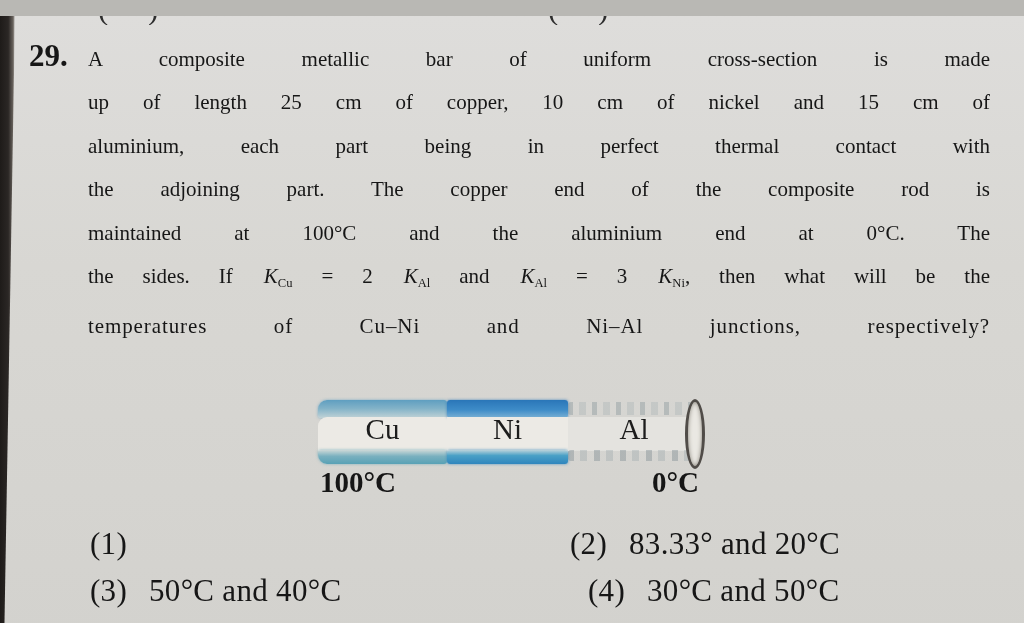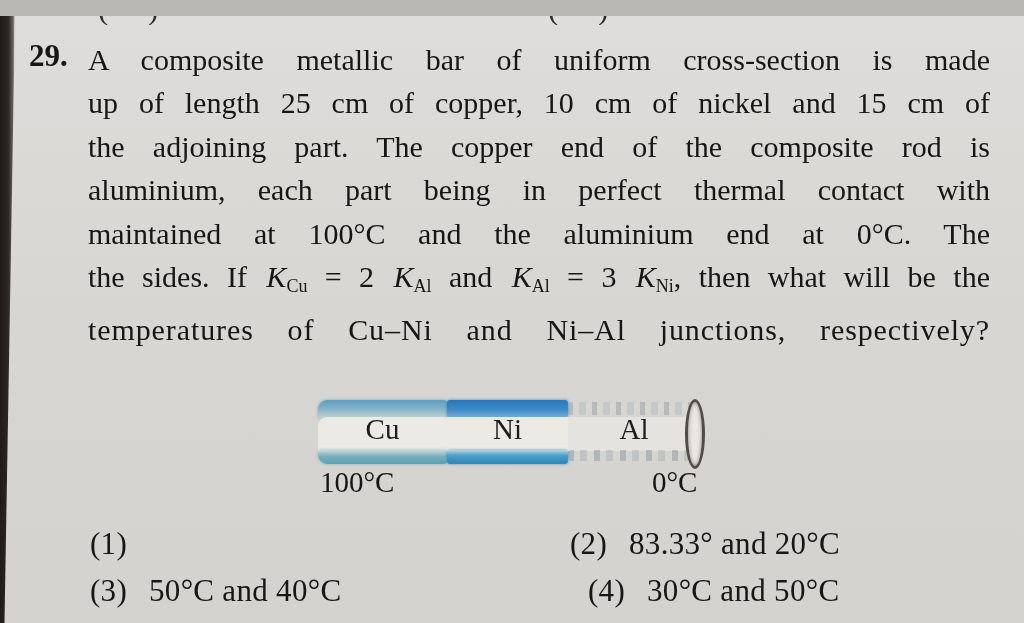--- a/index.html
+++ b/index.html
@@ -21,21 +21,21 @@
   }
 
   
   .frag { position:absolute; top:0; height:9px; overflow:hidden; }
   .frag span { display:block; position:relative; top:-25px; font-size:31px; color:#2e2e2e; letter-spacing:16px; }
   .frag-left  { left:98px;  width:150px; }
   .frag-right { left:548px; width:80px;  }
 
   
   .qnum  { position:absolute; left:29px; top:22px; font-size:31px; font-weight:bold; }
-  .qbody { position:absolute; left:88px; top:22px; width:902px; font-size:30px; line-height:43.4px; }
+  .qbody { position:absolute; left:88px; top:22px; width:902px; font-size:21px; line-height:43.4px; }
   .qline { text-align:justify; text-align-last:justify; }
   .qline-last { text-align:right; letter-spacing:0.9px; word-spacing:9px; }
   .ki  { font-style:italic; padding-left:2px; }
   .ksub { font-size:0.6em; vertical-align:-0.28em; letter-spacing:0; }
 
   
   .rod { position:absolute; left:318px; top:384px; width:382px; height:64px; }
   .sec { position:absolute; top:0; height:64px; }
   .sec-cu { left:0;     width:129px; }
   .sec-ni { left:129px; width:121px; }
@@ -58,21 +58,21 @@
     background:repeating-linear-gradient(90deg, rgba(126,140,146,.5) 0 6px, rgba(206,210,208,.18) 6px 12px, rgba(156,168,172,.45) 12px 19px, rgba(220,222,220,.1) 19px 26px);
   }
   .sec-cu .band-top, .sec-cu .mid { border-top-left-radius:9px; }
   .sec-cu .band-bot { border-bottom-left-radius:9px; }
   .seclabel { position:absolute; left:0; width:100%; top:13px; text-align:center; font-size:29px; color:#1c1c1c; }
   .cap {
     position:absolute; right:-5px; top:-1px; width:14px; height:64px;
     border:3px solid #504c48; border-radius:50%;
     background:#eae8e3; box-shadow:inset 0 0 4px #8d897f;
   }
-  .temp { position:absolute; font-size:29px; }
+  .temp { position:absolute; font-size:29px;font-weight:bold; }
   .temp-left  { left:320px; top:450px; }
   .temp-right { left:652px; top:450px; }
 
   
   .opt { position:absolute; display:flex; font-size:31px; letter-spacing:.3px; white-space:nowrap; }
   .opt .onum { margin-right:22px; }
   .opt-1 { left:90px;  top:510px; }
   .opt-2 { left:570px; top:510px; }
   .opt-3 { left:90px;  top:557px; }
   .opt-4 { left:588px; top:557px; }
@@ -89,22 +89,22 @@
   </div>
   <div class="frag frag-right">
     <span>( )</span>
   </div>
 
   <div class="qnum">29.</div>
 
   <div class="qbody">
     <div class="qline">A composite metallic bar of uniform cross-section is made</div>
     <div class="qline">up of length 25 cm of copper, 10 cm of nickel and 15 cm of</div>
+    <div class="qline">aluminium, each part being in perfect thermal contact with</div>
     <div class="qline">the adjoining part. The copper end of the composite rod is</div>
-    <div class="qline">aluminium, each part being in perfect thermal contact with</div>
     <div class="qline">maintained at 100°C and the aluminium end at 0°C. The</div>
     <div class="qline"><span>the sides. If </span><span class="ki">K</span><span class="ksub">Cu</span><span> = 2 </span><span class="ki">K</span><span class="ksub">Al</span><span> and </span><span class="ki">K</span><span class="ksub">Al</span><span> = 3 </span><span class="ki">K</span><span class="ksub">Ni</span><span>, then what will be the</span></div>
     <div class="qline qline-last">temperatures of Cu–Ni and Ni–Al junctions, respectively?</div>
   </div>
 
   <div class="rod">
     <div class="sec sec-cu">
       <div class="band band-top"></div>
       <div class="mid"></div>
       <div class="band band-bot"></div>

